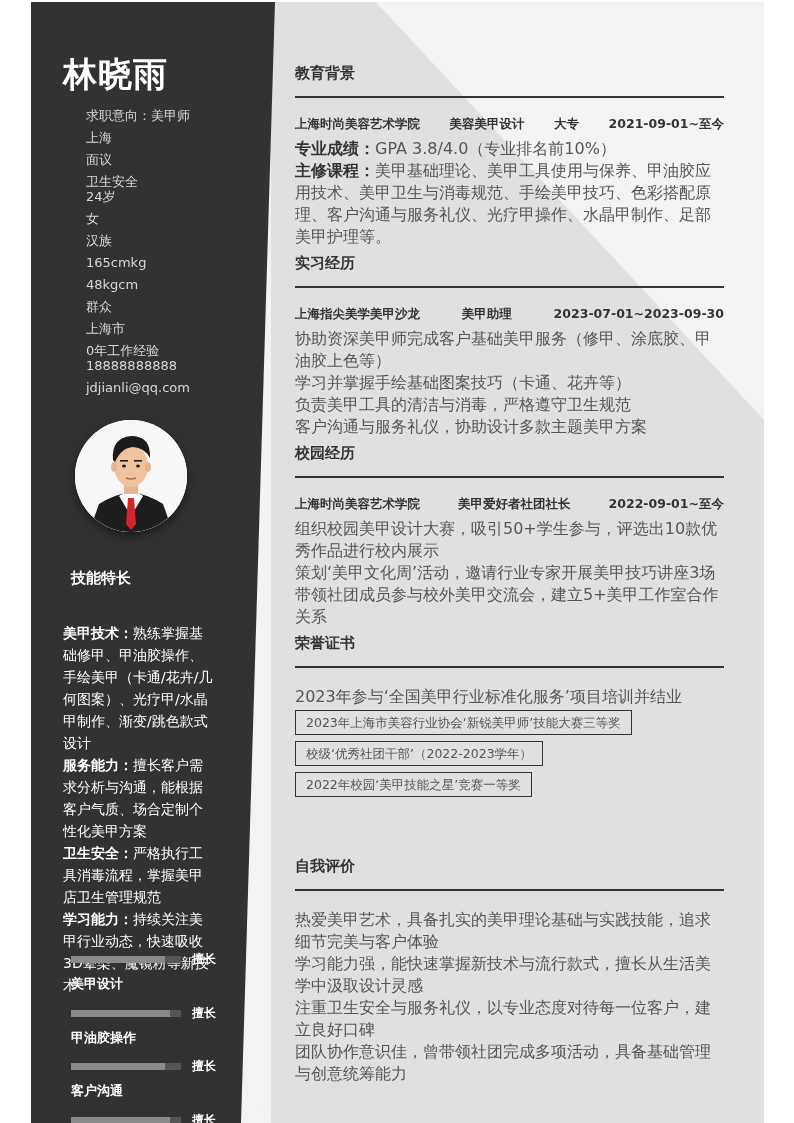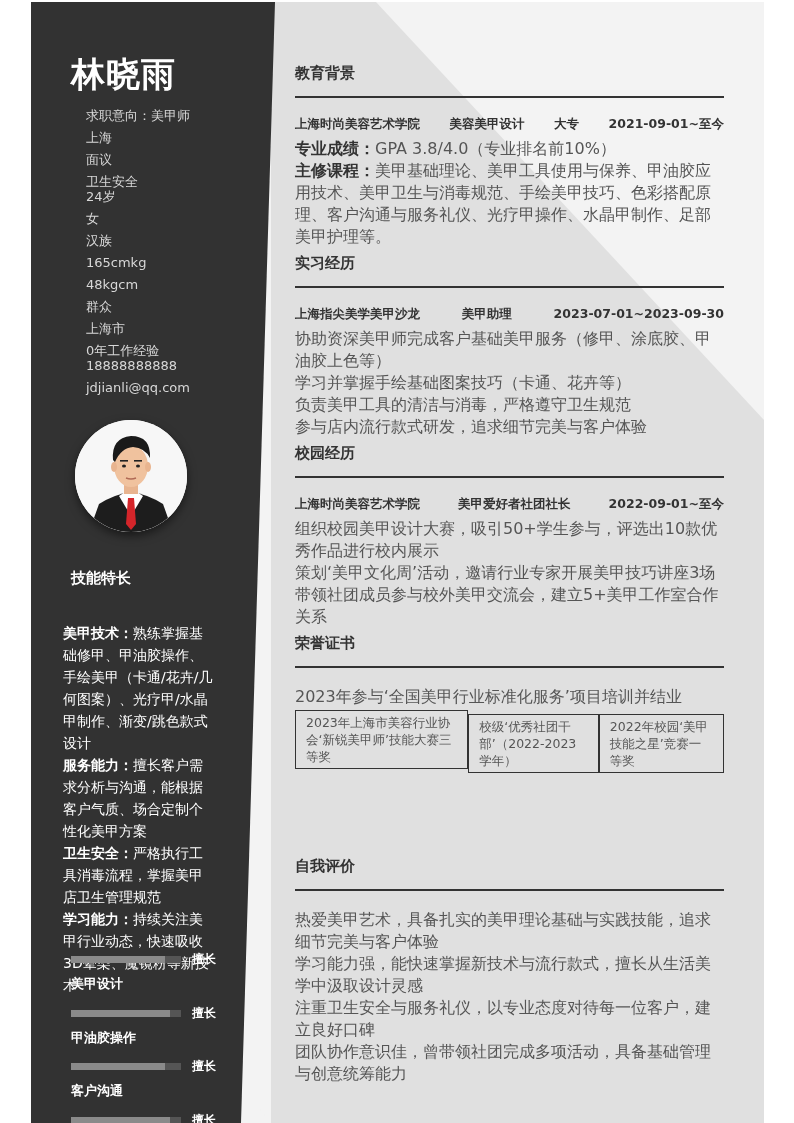--- a/index.html
+++ b/index.html
@@ -21,21 +21,21 @@
     background: #f3f3f3;
     clip-path: polygon(211px 1085px, 240px 1121px, 211px 1121px);
   }
   .sidebar {
     position: absolute; left: 0; top: 0; width: 245px; height: 1121px;
     background: #323232;
     clip-path: polygon(0 0, 244px 0, 210px 1121px, 0 1121px);
     color: #ffffff;
   }
   .name {
-    position: absolute; left: 40px; top: 50px; font-size: 34px; font-weight: bold;
+    position: absolute; left: 32px; top: 50px; font-size: 34px; font-weight: bold;
     letter-spacing: 1px; color: #ffffff;
   }
   .info-list { position: absolute; left: 55px; top: 106px; font-size: 13px; color: #d8d8d8; }
   .info-item { line-height: 15px; }
   .avatar {
     position: absolute; left: 44px; top: 418px; width: 112px; height: 112px; border-radius: 50%;
     background: #ffffff; overflow: hidden; box-shadow: 0 4px 10px rgba(0,0,0,0.5);
   }
   .sec-title-side { position: absolute; left: 40px; top: 567px; font-size: 15px; font-weight: bold; color: #ffffff; }
   .skill-text {
@@ -56,21 +56,21 @@
   .entry-head {
     display: flex; justify-content: space-between; font-size: 12.5px; font-weight: bold; color: #333333;
     margin-top: 18px; height: 18px; text-align: right;
   }
   .body-text { font-size: 16px; line-height: 22px; color: #555555; margin-top: 4px; }
   .body-text b { color: #333333; font-weight: bold; }
   .award-box {
     display: inline-block; border: 1px solid #333333; padding: 3px 10px; font-size: 12.5px; color: #555555;
     margin-top: 6px; line-height: 17px;
   }
-  .award-list { display: flex; align-items: flex-start; }
+  .award-list { display: flex; flex-direction: column; align-items: flex-start; }
 </style>
 </head>
 <body>
 
 <div class="page">
   <div class="bg-diag"></div>
   <div class="bg-light-tri"></div>
 
   <div class="sidebar">
     <div class="name">林晓雨</div>
@@ -189,21 +189,21 @@
       <div class="section-rule"></div>
       <div class="entry-head">
         <span>上海指尖美学美甲沙龙</span>
         <span>美甲助理</span>
         <span>2023-07-01~2023-09-30</span>
       </div>
       <div class="body-text">
         <div>协助资深美甲师完成客户基础美甲服务（修甲、涂底胶、甲油胶上色等）</div>
         <div>学习并掌握手绘基础图案技巧（卡通、花卉等）</div>
         <div>负责美甲工具的清洁与消毒，严格遵守卫生规范</div>
-        <div>参与店内流行款式研发，追求细节完美与客户体验</div>
+        <div>客户沟通与服务礼仪，协助设计多款主题美甲方案</div>
       </div>
     </div>
 
     <div class="section" style="top:442px">
       <div class="section-title">校园经历</div>
       <div class="section-rule"></div>
       <div class="entry-head">
         <span>上海时尚美容艺术学院</span>
         <span>美甲爱好者社团社长</span>
         <span>2022-09-01~至今</span>

